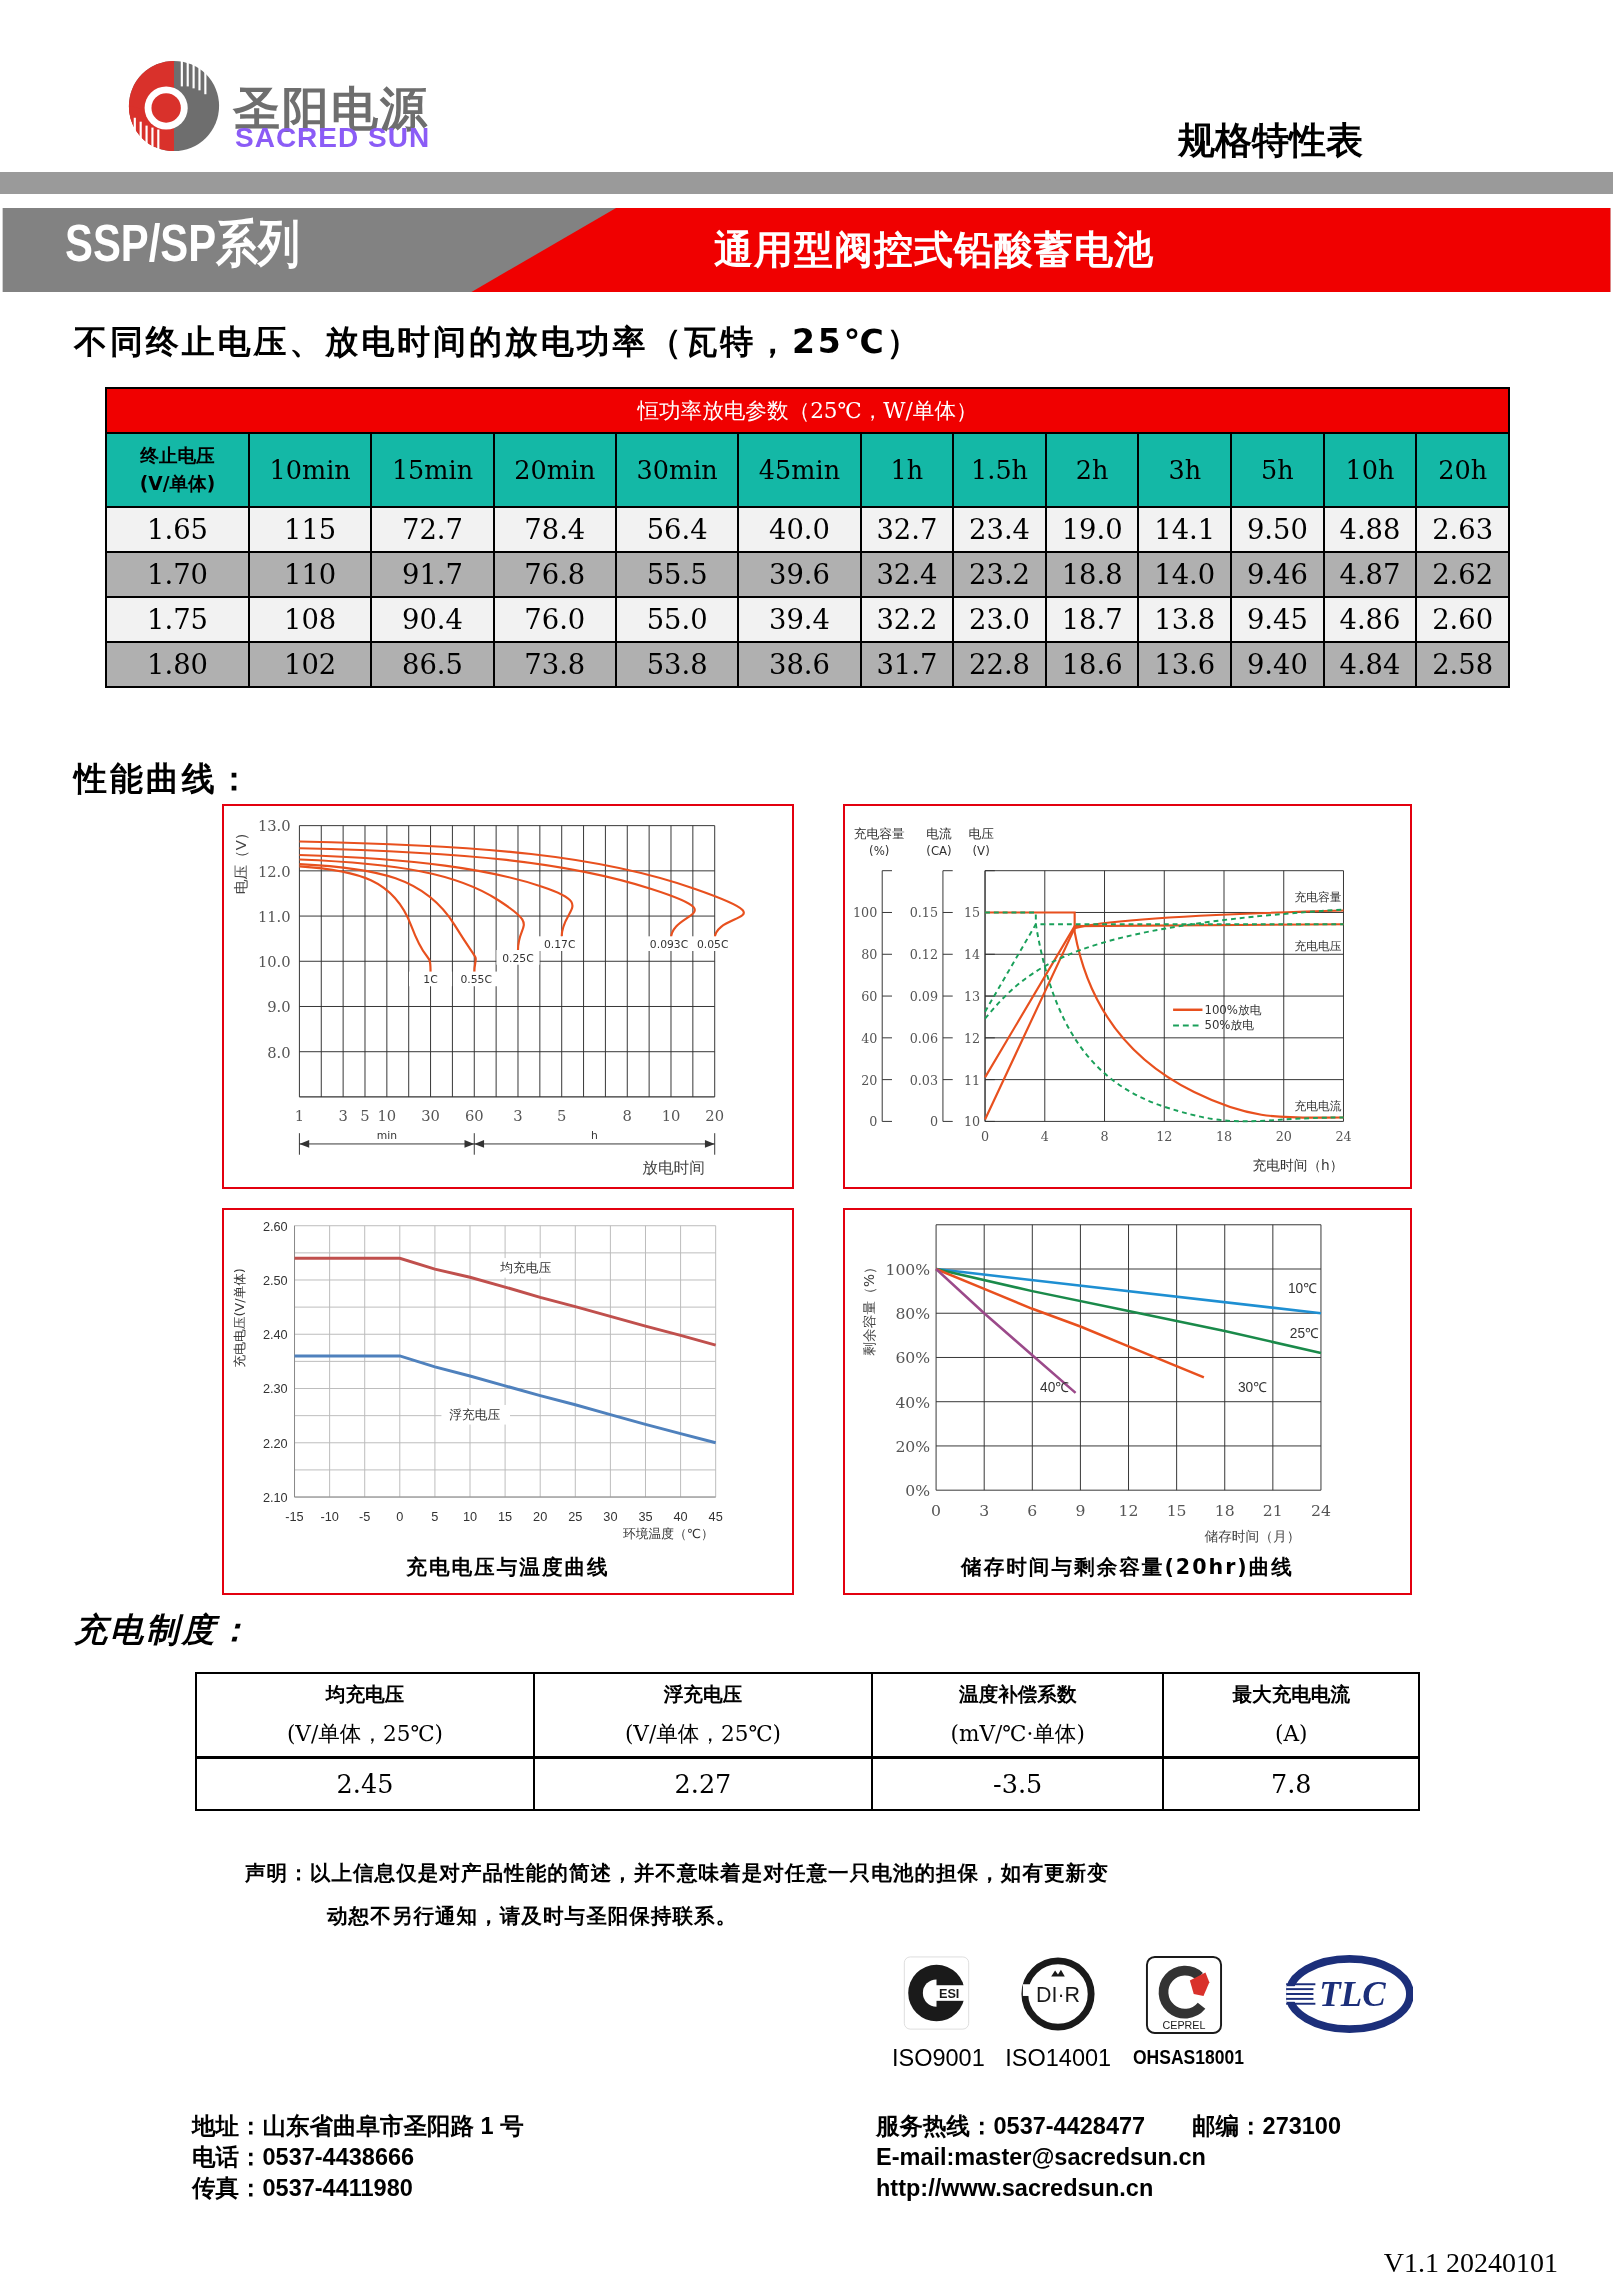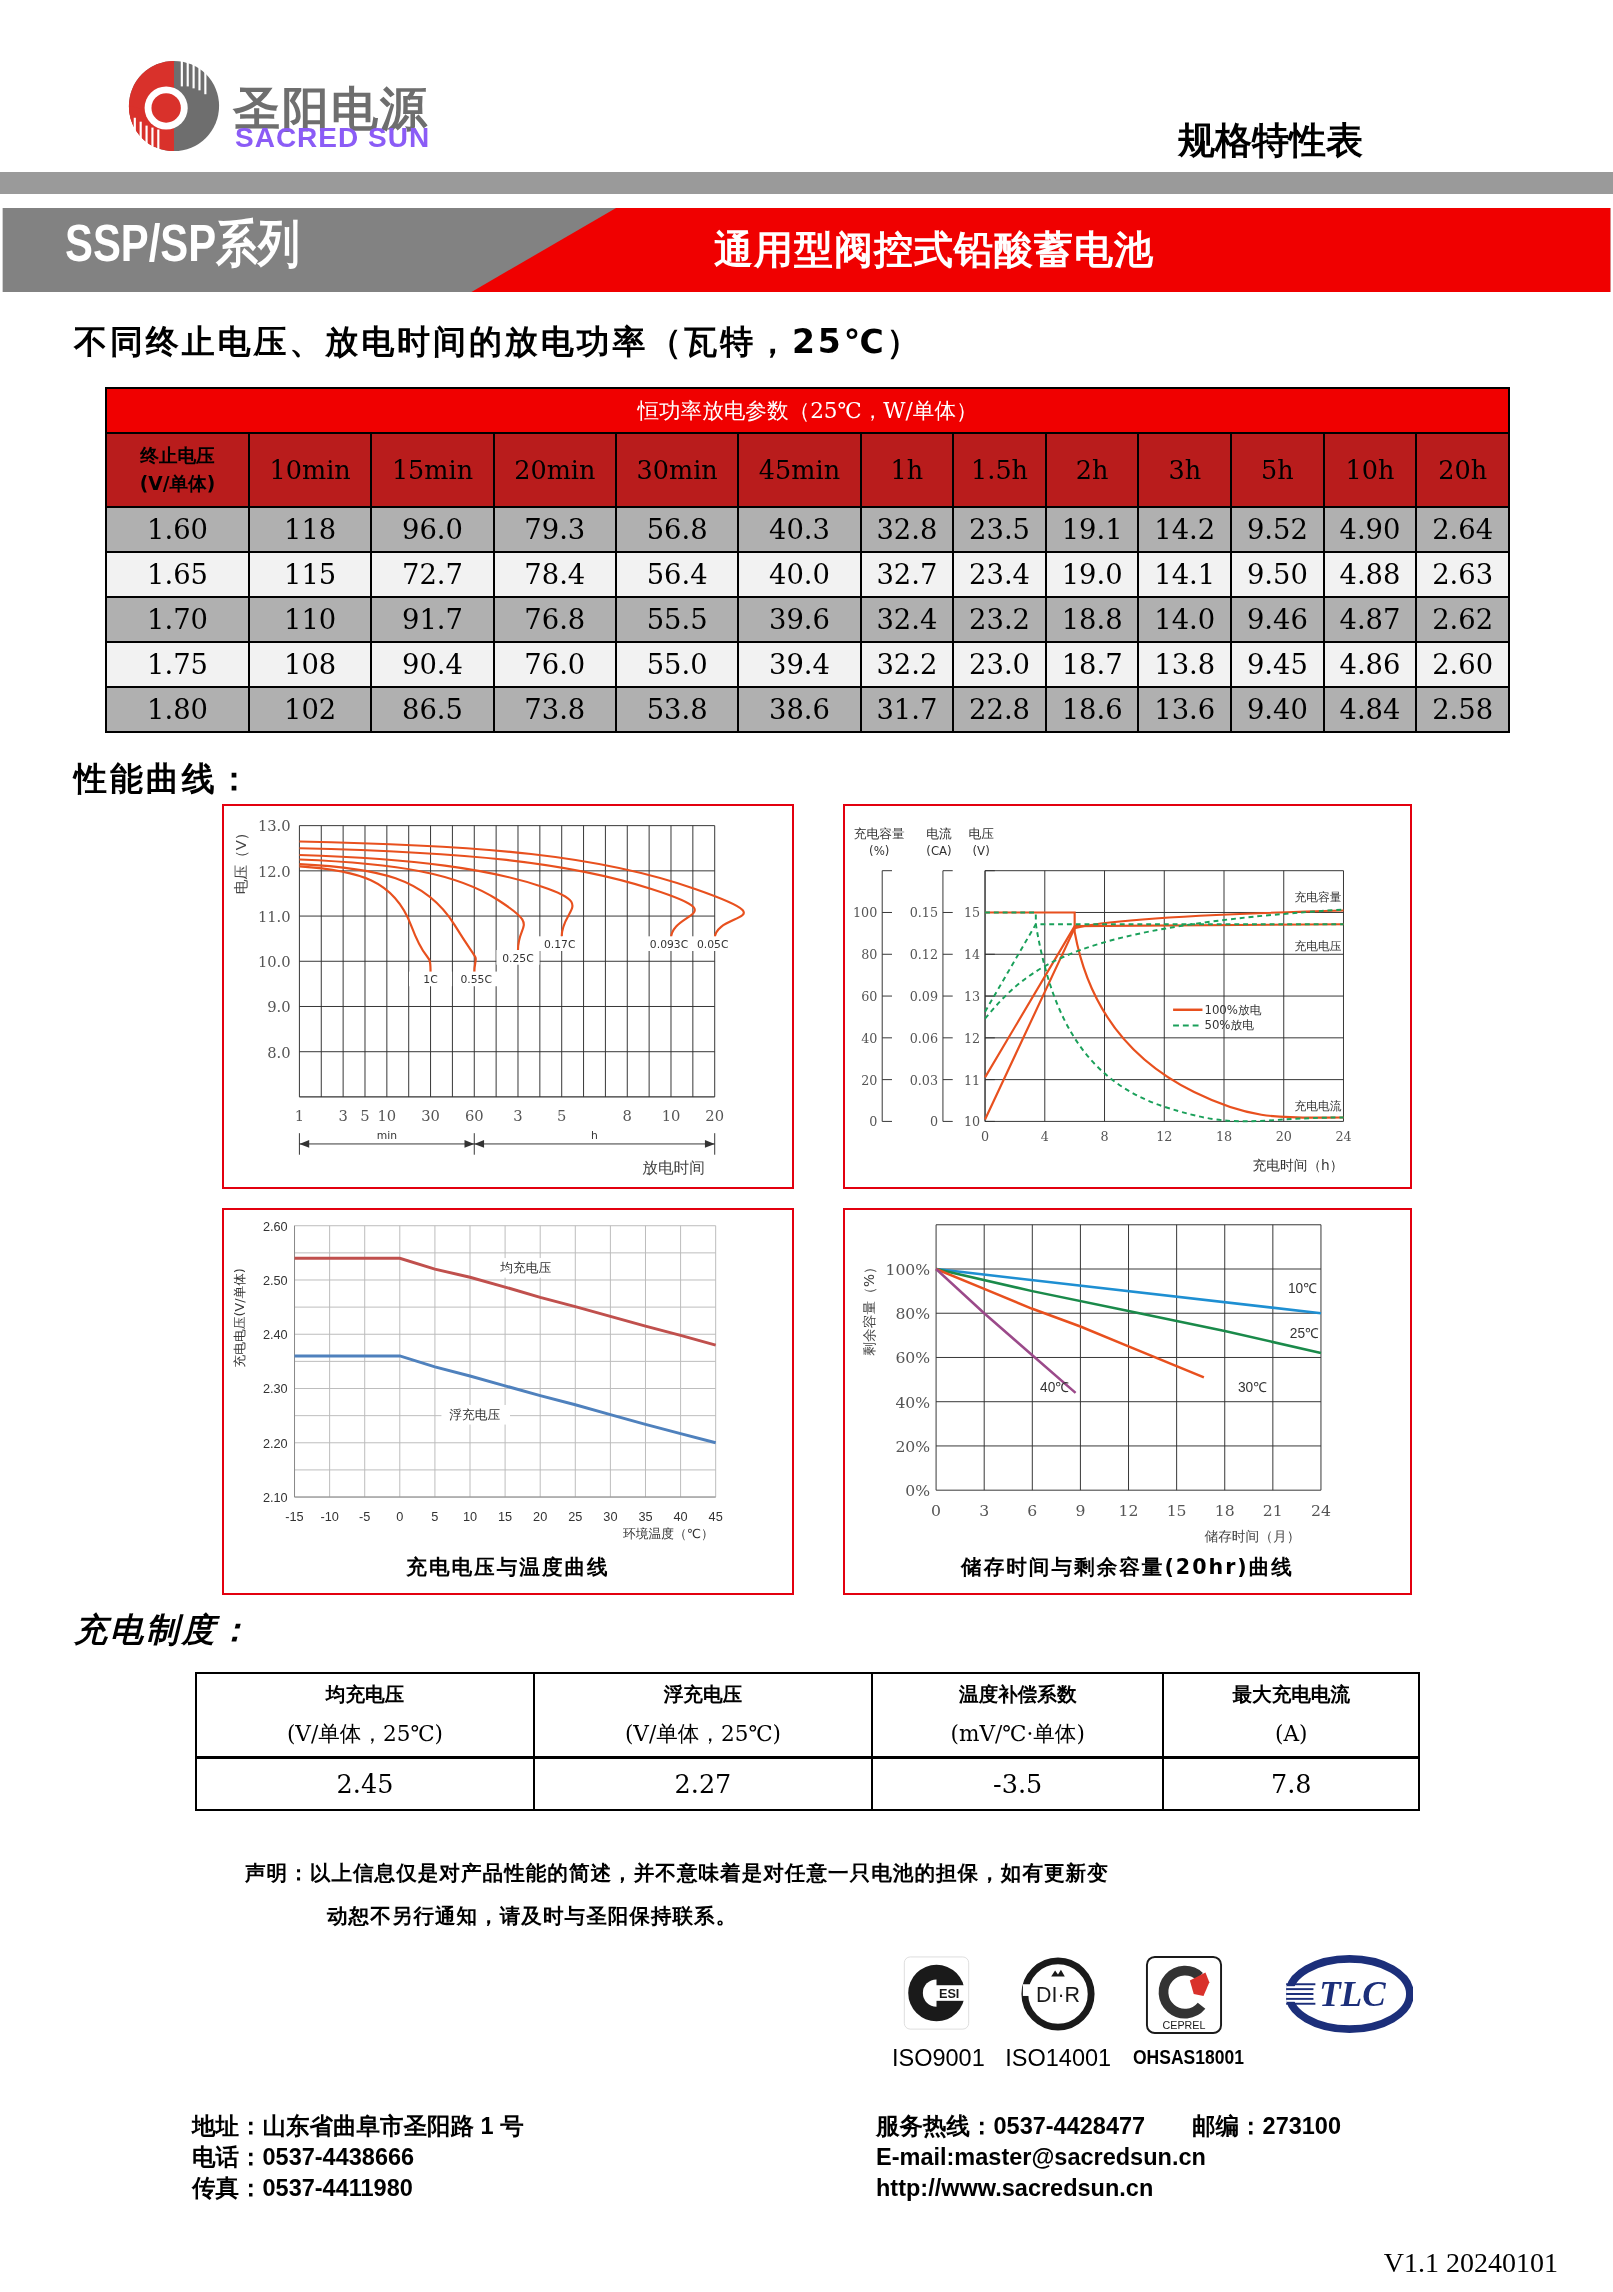--- a/index.html
+++ b/index.html
@@ -18,21 +18,21 @@
   .banner svg { position: absolute; left: 0; top: 0; }
   .series-title { left: 65px; top: 210px; font-family: "Liberation Sans", sans-serif; font-weight: bold; font-size: 51px; color: #fff; transform: scaleX(0.82); transform-origin: left; }
   .product-title { left: 714px; top: 223px; font-weight: bold; font-size: 39px; color: #fff; letter-spacing: 1px; }
 
   .section-h { font-weight: bold; font-size: 33px; color: #000; letter-spacing: 2.9px; }
 
   
   table.power { position: absolute; left: 105px; top: 387px; width: 1405px; border-collapse: collapse; font-family: "DejaVu Serif", serif; }
   table.power td, table.power th { border: 2.9px solid #000; text-align: center; font-weight: normal; }
   table.power .cap { background: #f00000; color: #fff; height: 45px; font-size: 21.6px; }
-  table.power .hdr td { background: #b91c1c; height: 74px; font-size: 25.5px; }
+  table.power .hdr td { background: #14b8a6; height: 74px; font-size: 25.5px; }
   table.power .hdr td.first { font-size: 18.6px; font-weight: bold; line-height: 1.5; font-family: "DejaVu Sans", sans-serif; }
   table.power tr.row td { height: 45px; font-size: 27.4px; }
   table.power tr.row.dark td { background: #b0b0b0; }
   table.power tr.row.light td { background: #f2f2f2; }
 
   
   .cbox { position: absolute; border: 2.9px solid #e3000f; background: #fff; }
   .cbox svg { position: absolute; left: 0; top: 0; }
   .caption { position: absolute; width: 100%; text-align: center; font-weight: bold; font-size: 20.6px; letter-spacing: 2px; }
 
@@ -113,35 +113,20 @@
     <td>1h</td>
     <td>1.5h</td>
     <td>2h</td>
     <td>3h</td>
     <td>5h</td>
     <td>10h</td>
     <td>20h</td>
   </tr>
   </tbody>
     <tbody id="power-rows">
-      <tr class="row dark">
-        <td>1.60</td>
-        <td>118</td>
-        <td>96.0</td>
-        <td>79.3</td>
-        <td>56.8</td>
-        <td>40.3</td>
-        <td>32.8</td>
-        <td>23.5</td>
-        <td>19.1</td>
-        <td>14.2</td>
-        <td>9.52</td>
-        <td>4.90</td>
-        <td>2.64</td>
-      </tr>
       <tr class="row light">
         <td>1.65</td>
         <td>115</td>
         <td>72.7</td>
         <td>78.4</td>
         <td>56.4</td>
         <td>40.0</td>
         <td>32.7</td>
         <td>23.4</td>
         <td>19.0</td>

